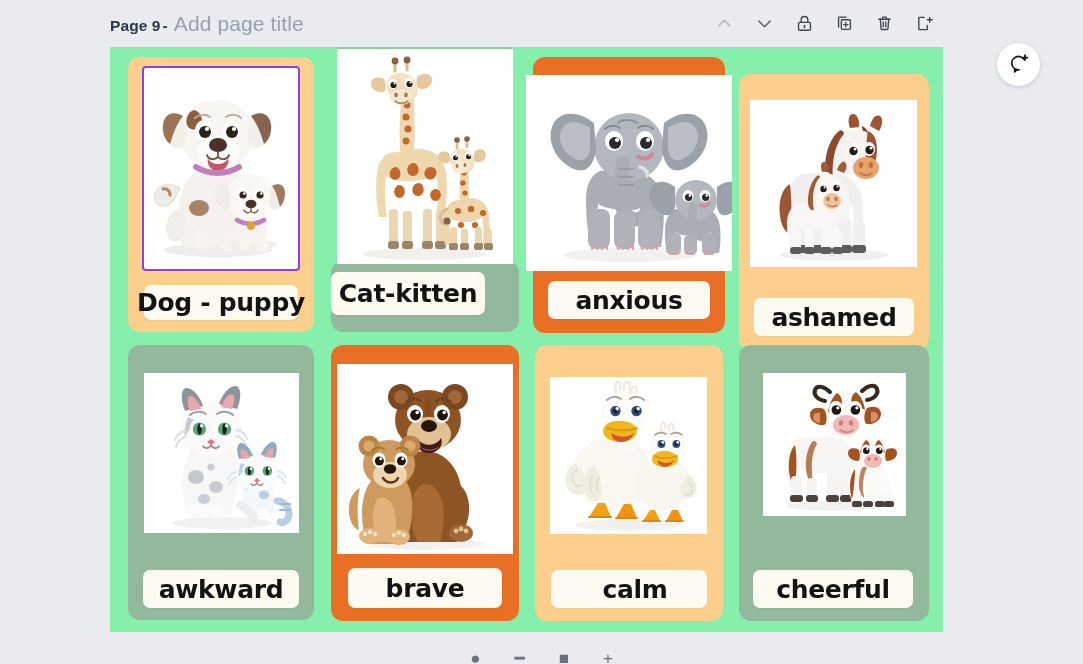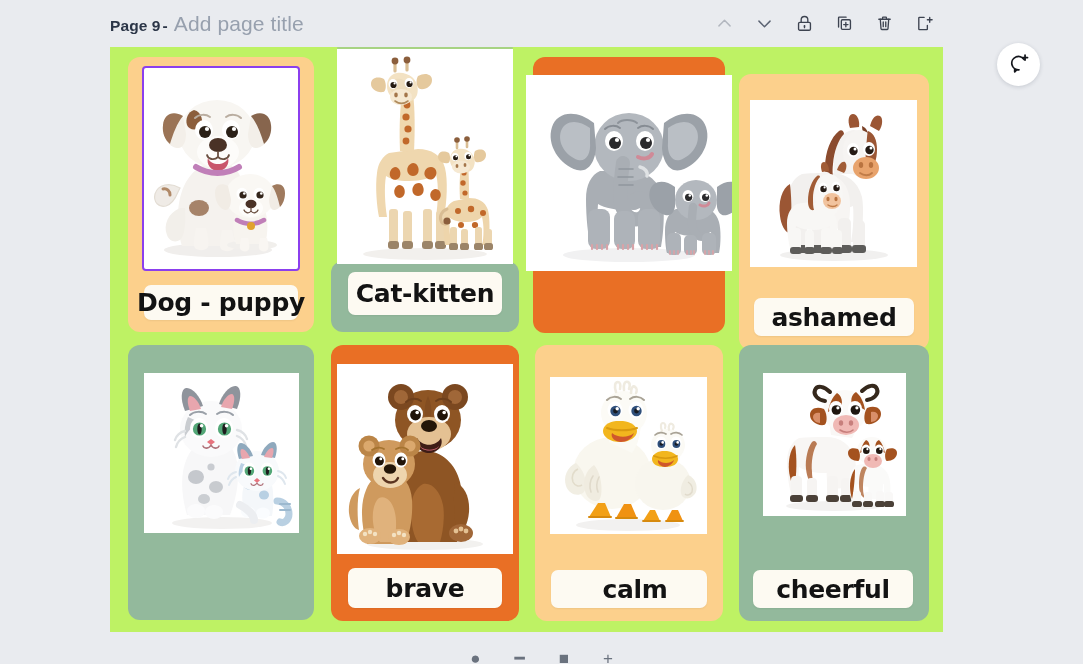--- a/index.html
+++ b/index.html
@@ -43,21 +43,21 @@
     width: 43px; height: 43px; border-radius: 50%;
     background: #fff; box-shadow: 0 1px 4px rgba(40,50,70,.18);
     display: flex; align-items: center; justify-content: center;
     cursor: pointer; z-index: 40;
   }
 
   
   .canvas {
     position: absolute; left: 110px; top: 47px;
     width: 833px; height: 585px;
-    background: #bef264;
+    background: #86efac;
   }
 
   
   .card {
     position: absolute;
     border-radius: 12px;
     overflow: visible;
   }
   .card-bg {
     position: absolute; left: 0; top: 0; width: 100%; height: 100%;
@@ -348,21 +348,21 @@
               <rect x="112" y="194" width="9" height="7" rx="2.6"></rect>
               <rect x="123" y="194" width="9" height="7" rx="2.6"></rect>
               <rect x="137" y="194" width="9" height="7" rx="2.6"></rect>
               <rect x="147" y="194" width="9" height="7" rx="2.6"></rect>
             </g>
             <path d="M110 160c-5 2-8 7-6 12 1 4 6 4 8 1" stroke="#d9bd93" stroke-width="3" fill="none" stroke-linecap="round"></path>
             <circle cx="110" cy="172" r="3.6" fill="#8b5e3c"></circle>
           </svg>
         </div>
       </div>
-      <div class="card-label" style="left:17px; top:226px; width:154px; height:43px;">
+      <div class="card-label" style="left:0; top:226px; width:154px; height:43px;">
         <span>Cat-kitten</span>
       </div>
     </div>
 
     <div class="card" style="left:423px; top:10px; width:192px; height:276px;">
       <div class="card-bg" style="background:#e96f25;"></div>
       <div class="card-img" style="left:-7px; top:18px; width:206px; height:196px; border-radius:0;">
         <div class="art">
           <svg viewBox="0 0 206 196" preserveAspectRatio="xMidYMid meet">
             <rect width="206" height="196" fill="#fff"></rect>
@@ -422,20 +422,23 @@
               <rect x="158" y="160" width="13" height="20" rx="5"></rect>
               <rect x="176" y="158" width="14" height="22" rx="5"></rect>
             </g>
             <g stroke="#d8a3a8" stroke-width="1.8" stroke-linecap="round">
               <path d="M144 176v3M148 176v3M152 176v3"></path>
               <path d="M161 176v3M165 176v3M168 176v3"></path>
               <path d="M179 176v3M183 176v3M187 176v3"></path>
             </g>
           </svg>
         </div>
+      </div>
+      <div class="card-label" style="left:15px; top:224px; width:162px; height:38px;">
+        <span>anxious</span>
       </div>
     </div>
 
     <div class="card" style="left:629px; top:11px; width:190px; height:276px;margin-top:16px;">
       <div class="card-bg" style="background:#fcd08c;"></div>
       <div class="card-img" style="left:11px; top:26px; width:167px; height:167px;">
         <div class="art">
           <svg viewBox="0 0 167 167" preserveAspectRatio="xMidYMid meet">
             <rect width="167" height="167" fill="#fff"></rect>
             <ellipse cx="84" cy="155" rx="54" ry="6" fill="#f1f0ef"></ellipse>
@@ -586,20 +589,23 @@
             <circle cx="124.9" cy="95.8" r="1.3" fill="#fff"></circle>
             <path d="M113 105l-3 2.4 3 2.4 3-2.4z" fill="#e8737e"></path>
             <path d="M113 110c-1.6 3-5 3-6 .8M113 110c1.6 3 5 3 6 .8" stroke="#b0737b" stroke-width="1.3" fill="none" stroke-linecap="round"></path>
             <path d="M92 99c-4 1-7 4-8 7M92 104c-4 2-6 5-7 8M134 98c4 1 7 4 8 7M134 103c4 2 6 5 7 8" stroke="#dfe7ee" stroke-width="2" fill="none" stroke-linecap="round"></path>
             <ellipse cx="104" cy="139" rx="7" ry="5.5" fill="#fafcfe"></ellipse>
             <ellipse cx="119" cy="140" rx="7" ry="5.5" fill="#fafcfe"></ellipse>
 
             <path d="M96 132c8 4 14 10 14 15" fill="none" stroke="#eceef1" stroke-width="8" stroke-linecap="round"></path>
           </svg>
         </div>
+      </div>
+      <div class="card-label" style="left:15px; top:225px; width:156px; height:38px;">
+        <span>awkward</span>
       </div>
     </div>
 
     <div class="card" style="left:221px; top:298px; width:188px; height:276px;border-radius:14px;">
       <div class="card-bg" style="background:#e96f25;"></div>
       <div class="card-img" style="left:6px; top:19px; width:176px; height:190px;">
         <div class="art">
           <svg viewBox="0 0 176 190" preserveAspectRatio="xMidYMid meet">
             <rect width="176" height="190" fill="#fff"></rect>
             <ellipse cx="88" cy="180" rx="58" ry="6" fill="#f2f1ef"></ellipse>

